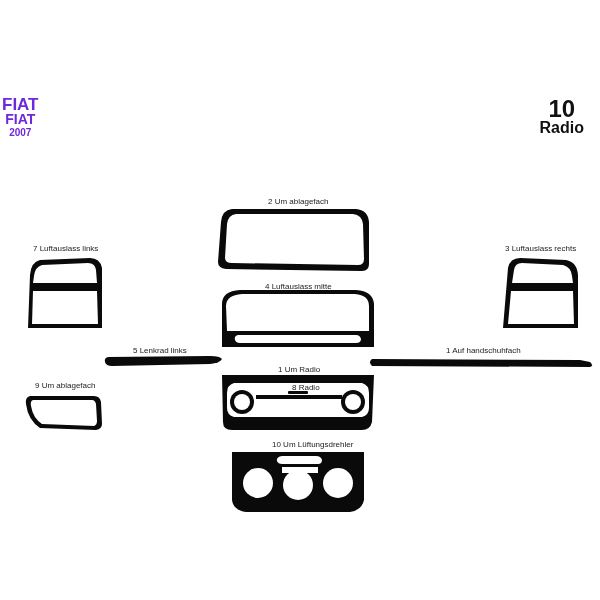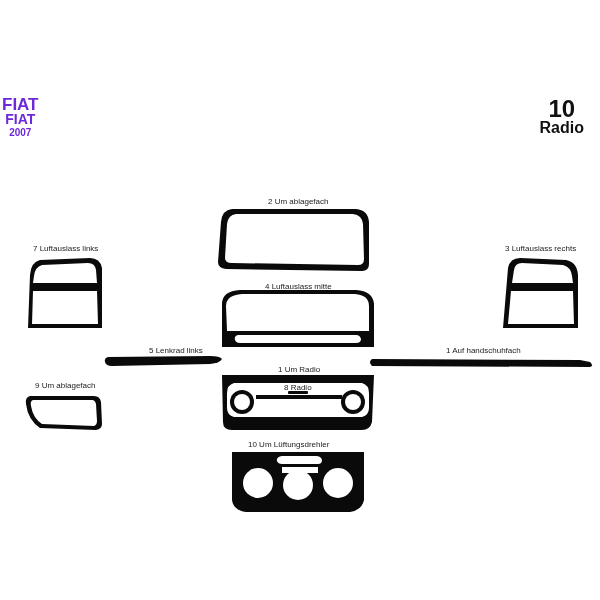--- a/index.html
+++ b/index.html
@@ -86,18 +86,18 @@
     <circle cx="258" cy="483" r="15" fill="#ffffff"></circle>
     <circle cx="298" cy="485" r="15" fill="#ffffff"></circle>
     <circle cx="338" cy="483" r="15" fill="#ffffff"></circle>
   </g>
 </svg>
 
 <span class="lbl" style="left:268px; top:197px;">2 Um ablagefach</span>
 <span class="lbl" style="left:33px; top:244px;">7  Luftauslass links</span>
 <span class="lbl" style="left:505px; top:244px;">3  Luftauslass rechts</span>
 <span class="lbl" style="left:265px; top:274px;margin-top:8px;">4 Luftauslass mitte</span>
-<span class="lbl" style="left:149px; top:346px;">5 Lenkrad links</span>
+<span class="lbl" style="left:133px; top:346px;">5 Lenkrad links</span>
 <span class="lbl" style="left:446px; top:346px;">1 Auf handschuhfach</span>
 <span class="lbl" style="left:278px; top:365px;">1 Um Radio</span>
-<span class="lbl" style="left:284px; top:383px;">8 Radio</span>
+<span class="lbl" style="left:292px; top:383px;">8 Radio</span>
 <span class="lbl" style="left:35px; top:381px;text-align:right;">9 Um ablagefach</span>
-<span class="lbl" style="left:248px; top:440px;">10  Um Lüftungsdrehler</span>
+<span class="lbl" style="left:272px; top:440px;">10  Um Lüftungsdrehler</span>
 
 </body></html>

